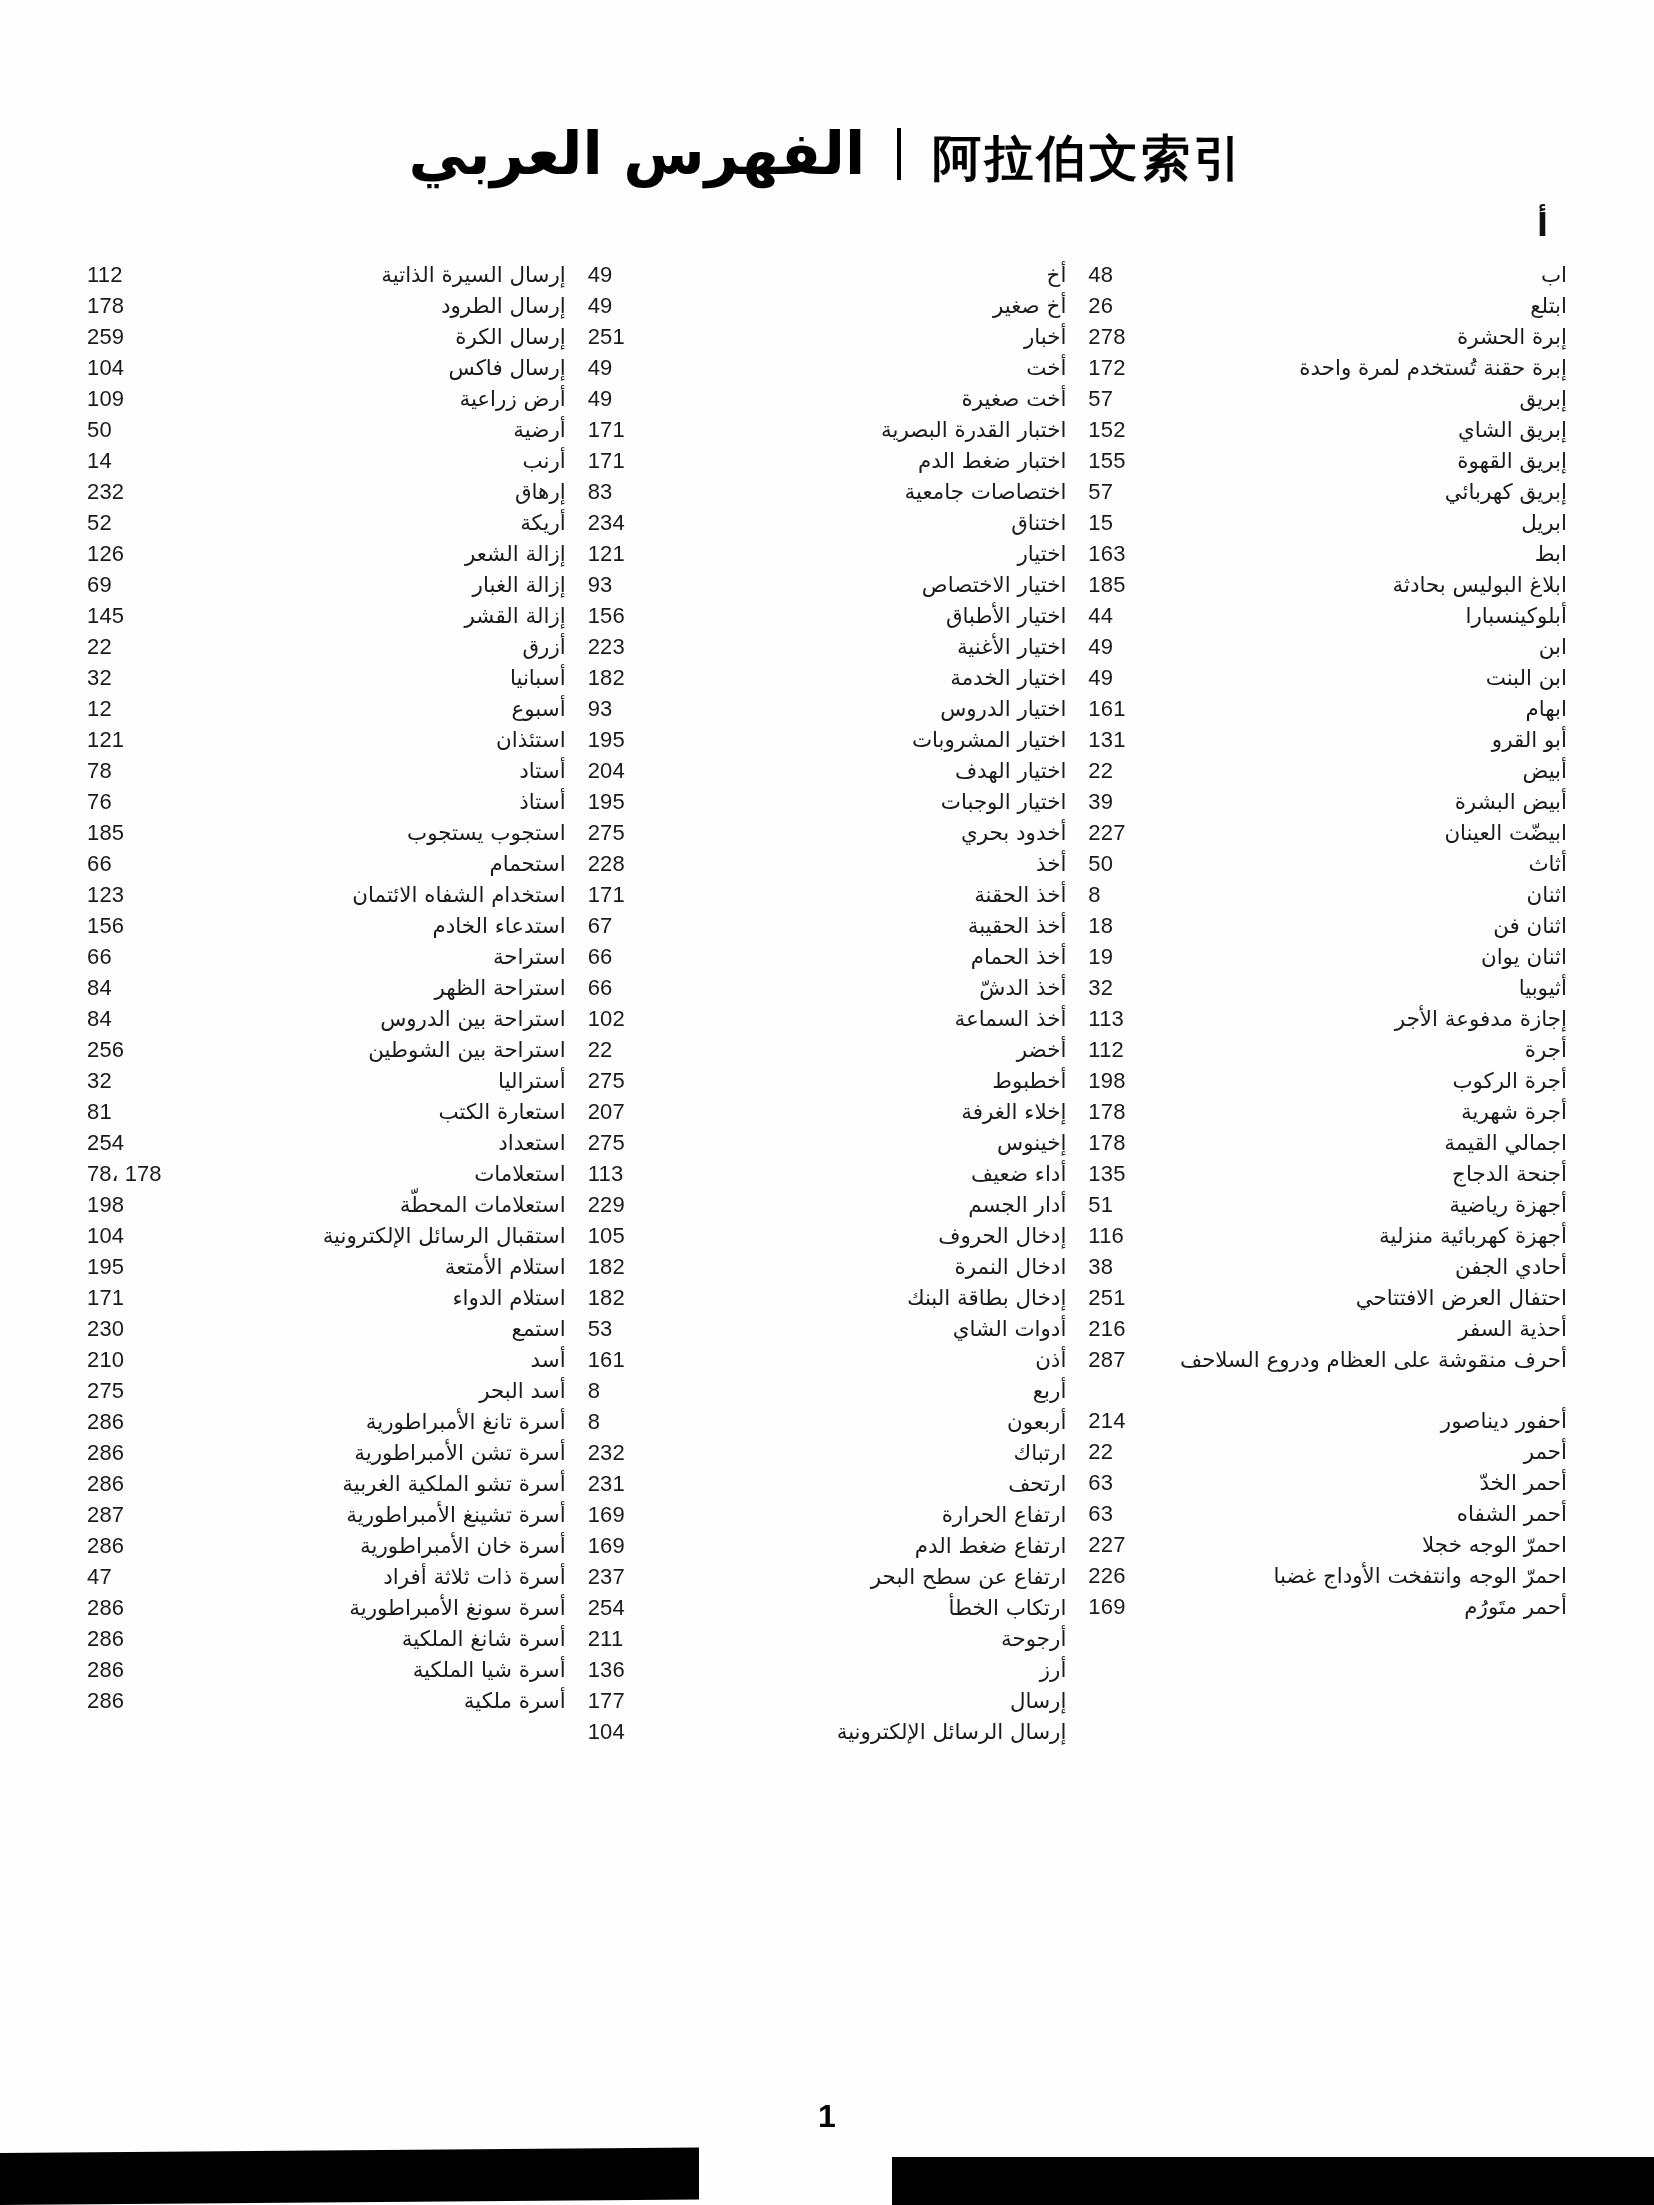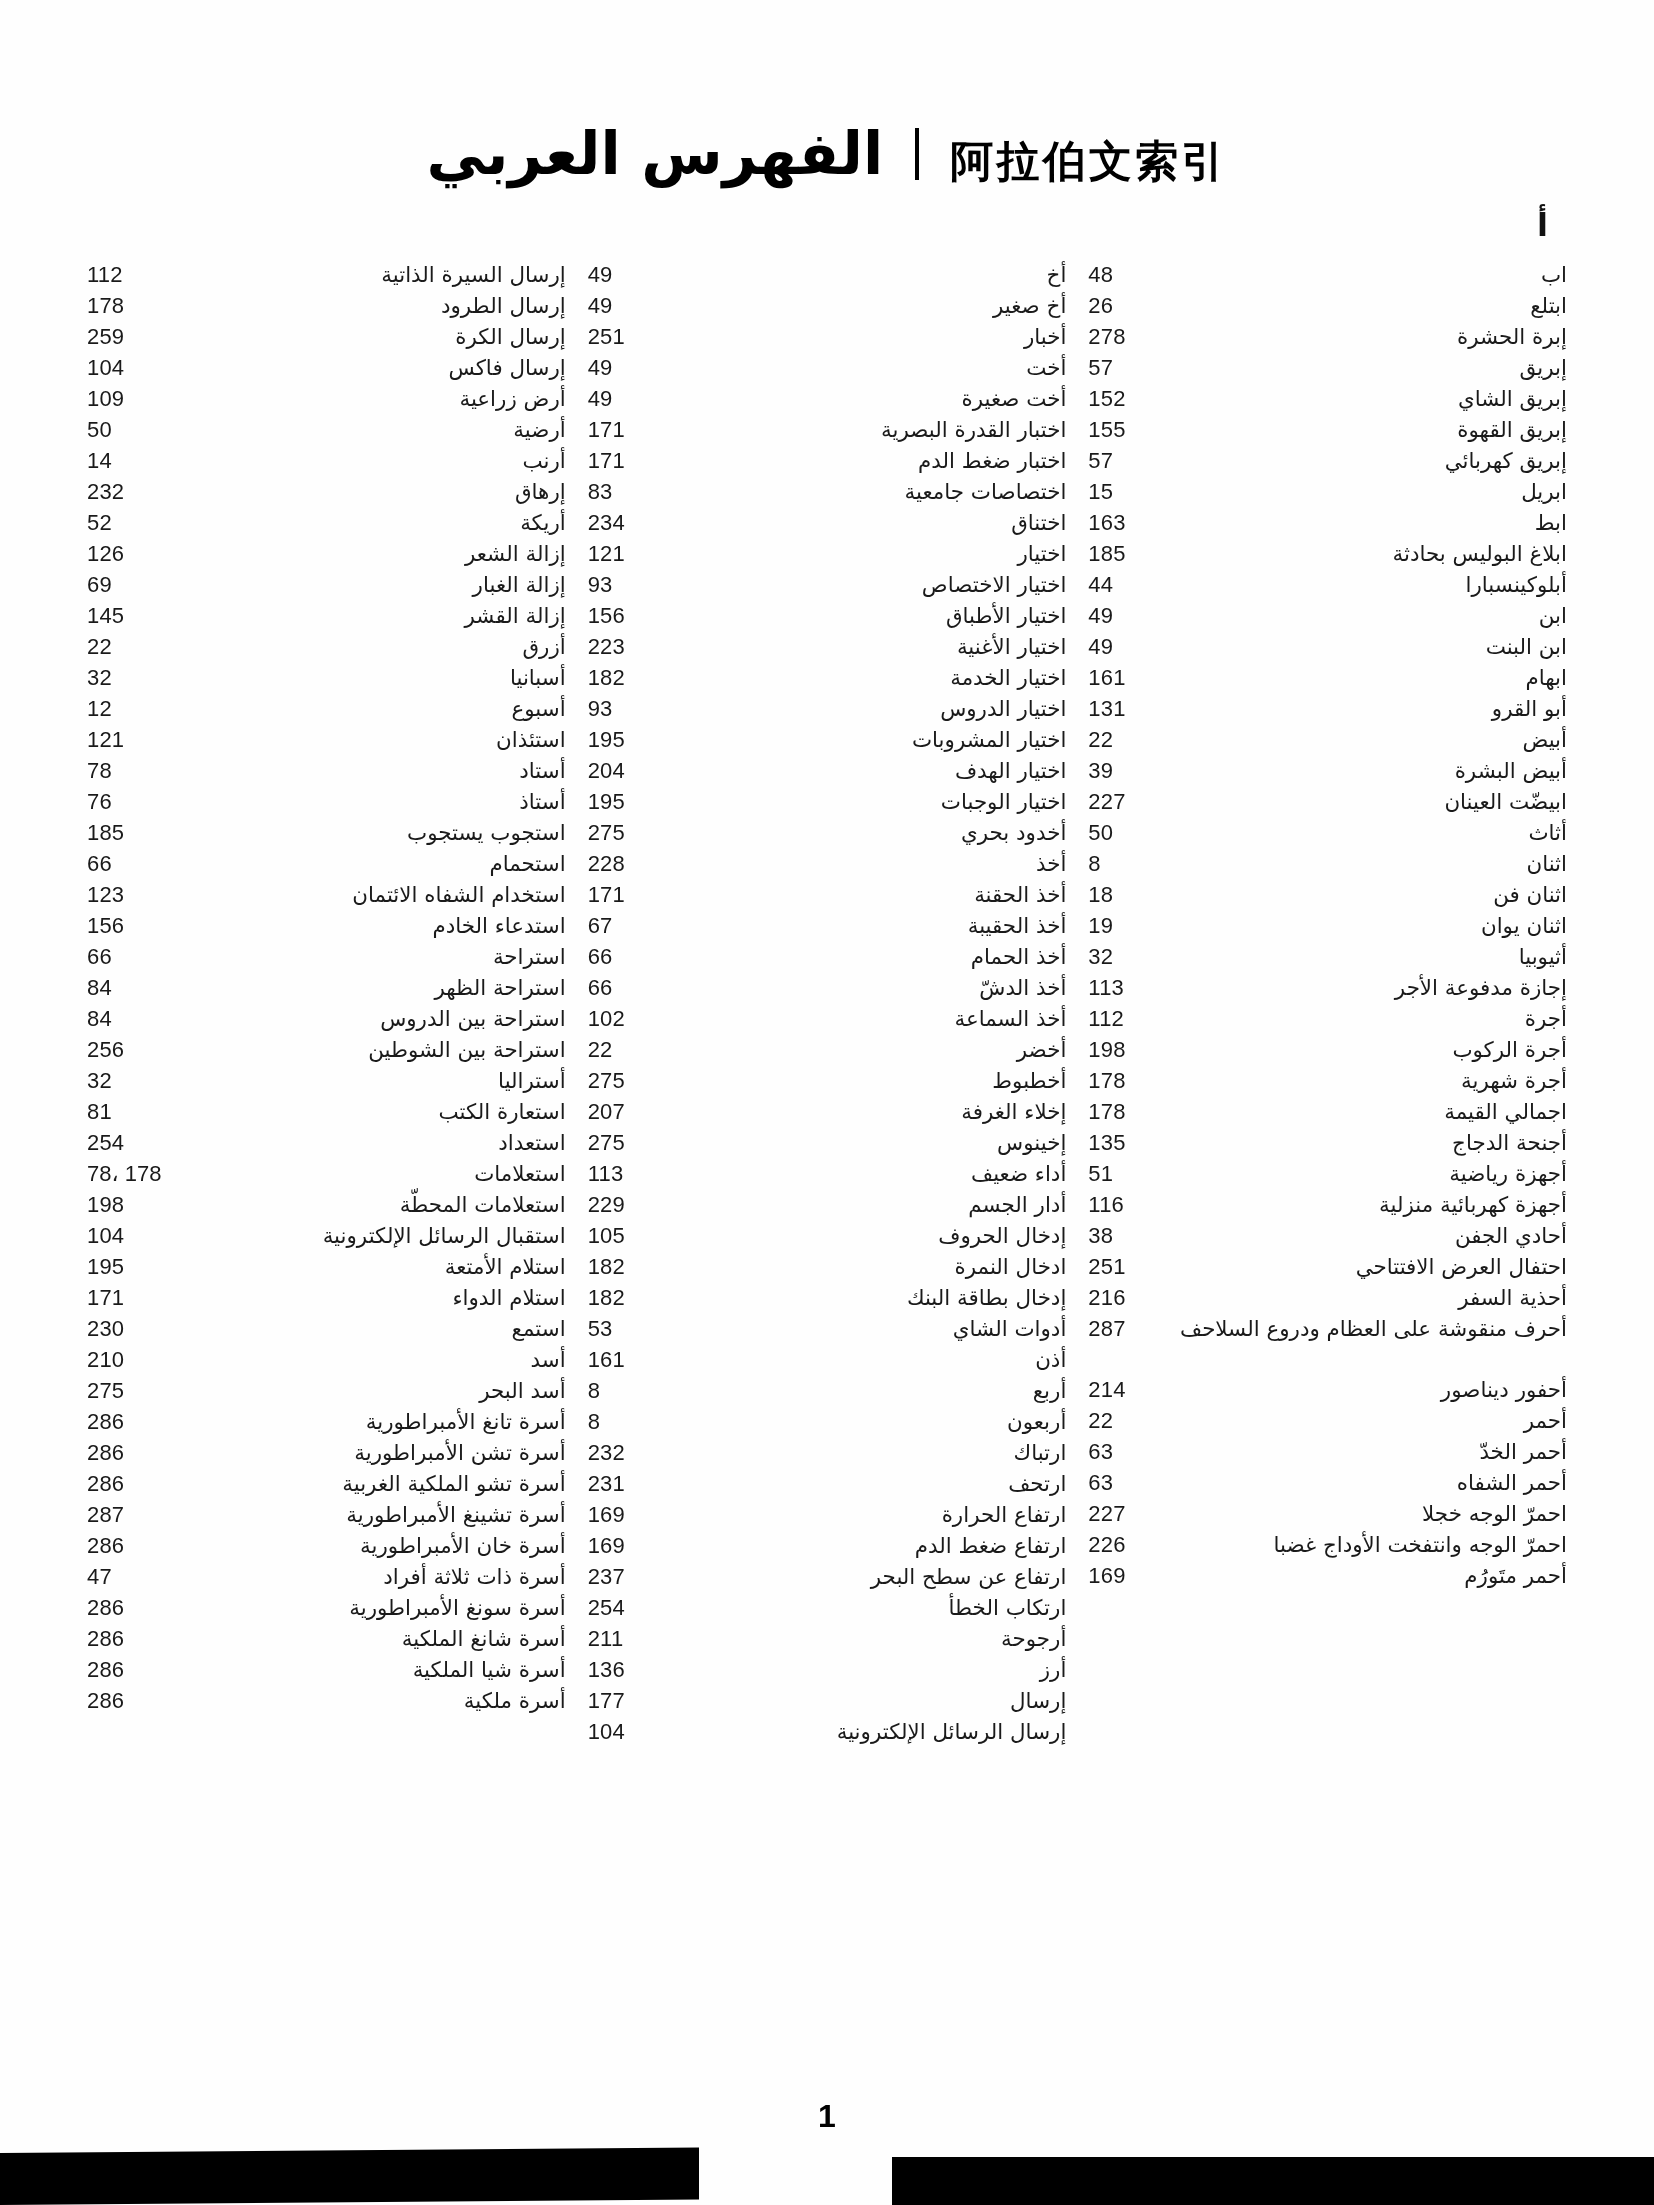--- a/index.html
+++ b/index.html
@@ -21,21 +21,21 @@
   .header .ar{
     font-size:59px;font-weight:700;letter-spacing:0.8px;
     line-height:1;color:#000;
     font-family:"DejaVu Sans","Liberation Sans",sans-serif;
     margin-top:48px;
   }
   .header .rule{
     width:4px;height:52px;background:#000;margin:0 11px 3.2px 11px;
   }
   .header .zh{
-    font-size:43px;font-weight:700;line-height:1;color:#000;
+    font-size:49px;font-weight:700;line-height:1;color:#000;
     font-family:"DejaVu Sans","Liberation Sans",sans-serif;
     letter-spacing:3.2px;
   }
   
   .columns{
     position:absolute;top:208px;left:76px;right:76px;
     display:flex;flex-direction:row;gap:0;
     direction:ltr;
   }
   .column{
@@ -485,20 +485,24 @@
         </div>
         <div class="entry">
           <span class="pg">26</span>
           <span class="term">ابتلع</span>
         </div>
         <div class="entry">
           <span class="pg">278</span>
           <span class="term">إبرة الحشرة</span>
         </div>
         <div class="entry">
+          <span class="pg">172</span>
+          <span class="term">إبرة حقنة تُستخدم لمرة واحدة</span>
+        </div>
+        <div class="entry">
           <span class="pg">57</span>
           <span class="term">إبريق</span>
         </div>
         <div class="entry">
           <span class="pg">152</span>
           <span class="term">إبريق الشاي</span>
         </div>
         <div class="entry">
           <span class="pg">155</span>
           <span class="term">إبريق القهوة</span>

